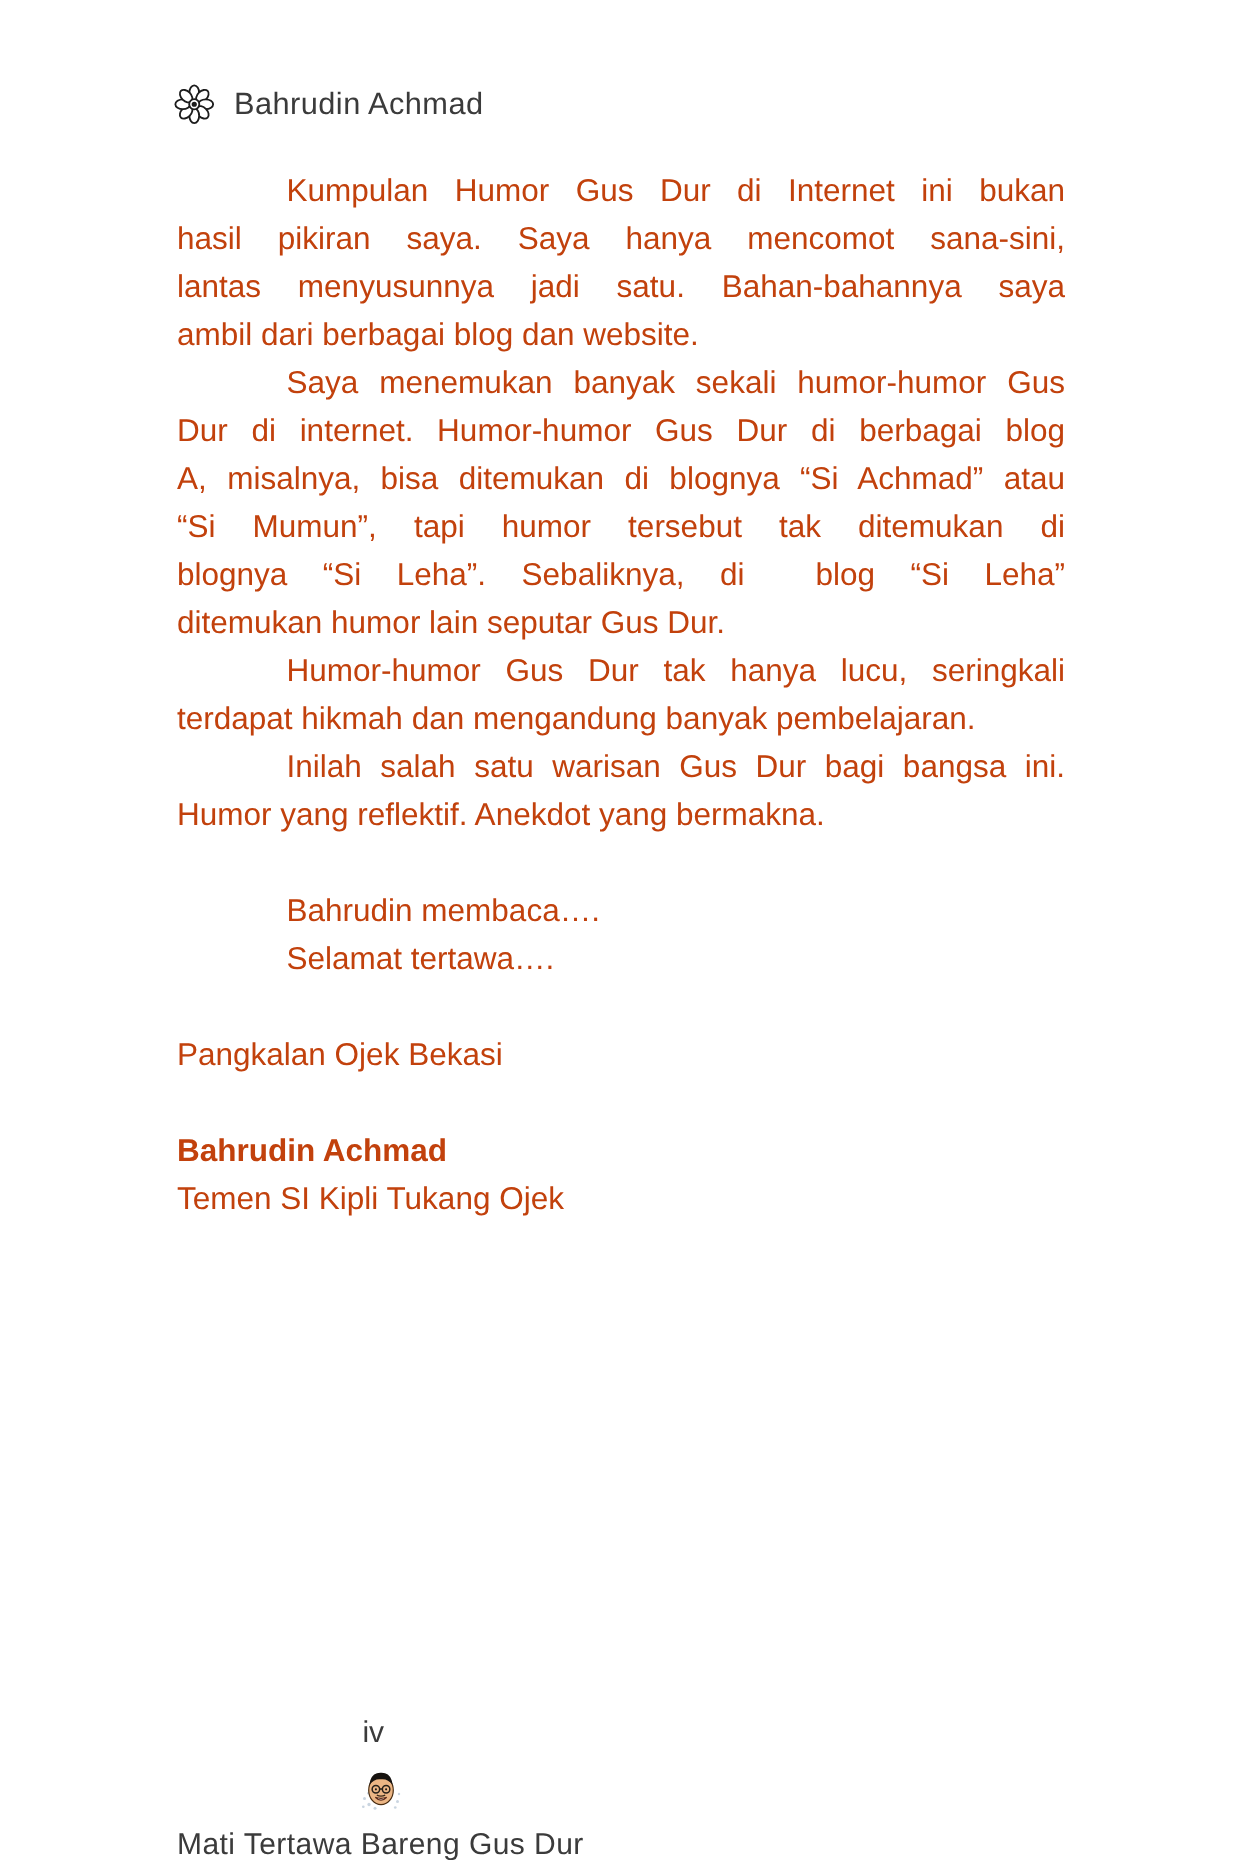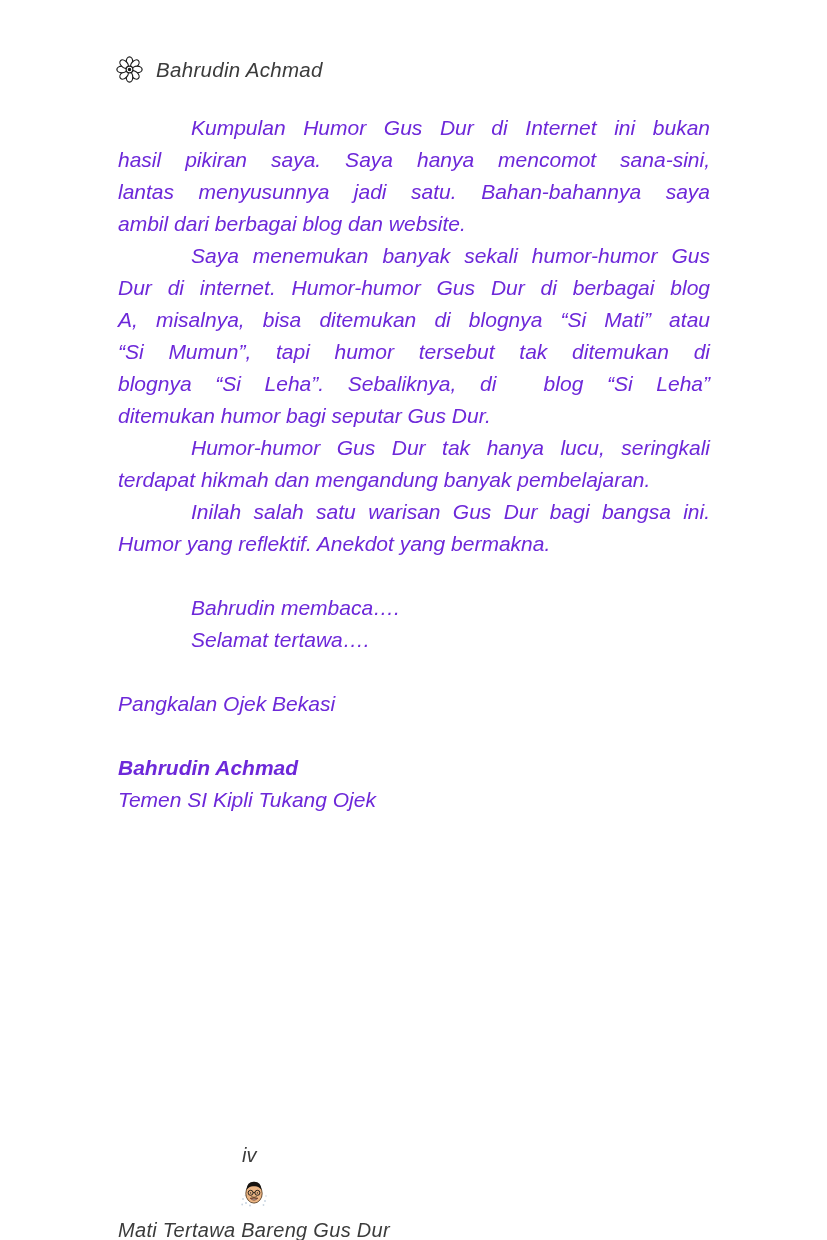--- a/index.html
+++ b/index.html
@@ -3,21 +3,20 @@
 <meta charset="utf-8">
 <style>
   html, body { margin: 0; padding: 0; background: #ffffff; }
   .page {
     position: relative;
     width: 827px;
     height: 1240px;
     background: #ffffff;
     font-family: "Liberation Sans", sans-serif;
     overflow: hidden;
-    font-style: italic;
   }
   
   .header {
     position: absolute;
     left: 116px;
     top: 56px;
     display: flex;
     align-items: center;
     gap: 13px;
     font-size: 20.5px;
@@ -27,21 +26,21 @@
   .header .orn { width: 27px; height: 27px; display: block; }
 
   
   .textblock {
     position: absolute;
     left: 118px;
     top: 112px;
     width: 592px;
     font-size: 21px;
     line-height: 32px;
-    color: #6d28d9;
+    color: #c2410c;
   }
   .line { height: 32px; }
   .line.just { text-align: justify; text-align-last: justify; }
   .line.indent { padding-left: 73px; }
   .spacer { height: 32px; }
 
   .signature { }
   .sig-line { height: 32px; }
   .sig-name { font-weight: bold; margin-top: 32px; }
 
@@ -101,24 +100,24 @@
   </div>
 
   <div class="textblock">
     <div id="paragraphs">
         <div class="line indent just">Kumpulan Humor Gus Dur di Internet ini bukan</div>
         <div class="line just">hasil pikiran saya. Saya hanya mencomot sana-sini,</div>
         <div class="line just">lantas menyusunnya jadi satu. Bahan-bahannya saya</div>
         <div class="line">ambil dari berbagai blog dan website.</div>
         <div class="line indent just">Saya menemukan banyak sekali humor-humor Gus</div>
         <div class="line just">Dur di internet. Humor-humor Gus Dur di berbagai blog</div>
-        <div class="line just">A, misalnya, bisa ditemukan di blognya “Si Mati” atau</div>
+        <div class="line just">A, misalnya, bisa ditemukan di blognya “Si Achmad” atau</div>
         <div class="line just">“Si Mumun”, tapi humor tersebut tak ditemukan di</div>
         <div class="line just">blognya “Si Leha”. Sebaliknya, di &nbsp;blog “Si Leha”</div>
-        <div class="line">ditemukan humor bagi seputar Gus Dur.</div>
+        <div class="line">ditemukan humor lain seputar Gus Dur.</div>
         <div class="line indent just">Humor-humor Gus Dur tak hanya lucu, seringkali</div>
         <div class="line">terdapat hikmah dan mengandung banyak pembelajaran.</div>
         <div class="line indent just">Inilah salah satu warisan Gus Dur bagi bangsa ini.</div>
         <div class="line">Humor yang reflektif. Anekdot yang bermakna.</div>
       </div>
 
     <div class="spacer"></div>
     <div id="closing">
         <div class="line indent">Bahrudin membaca….</div>
         <div class="line indent">Selamat tertawa….</div>

